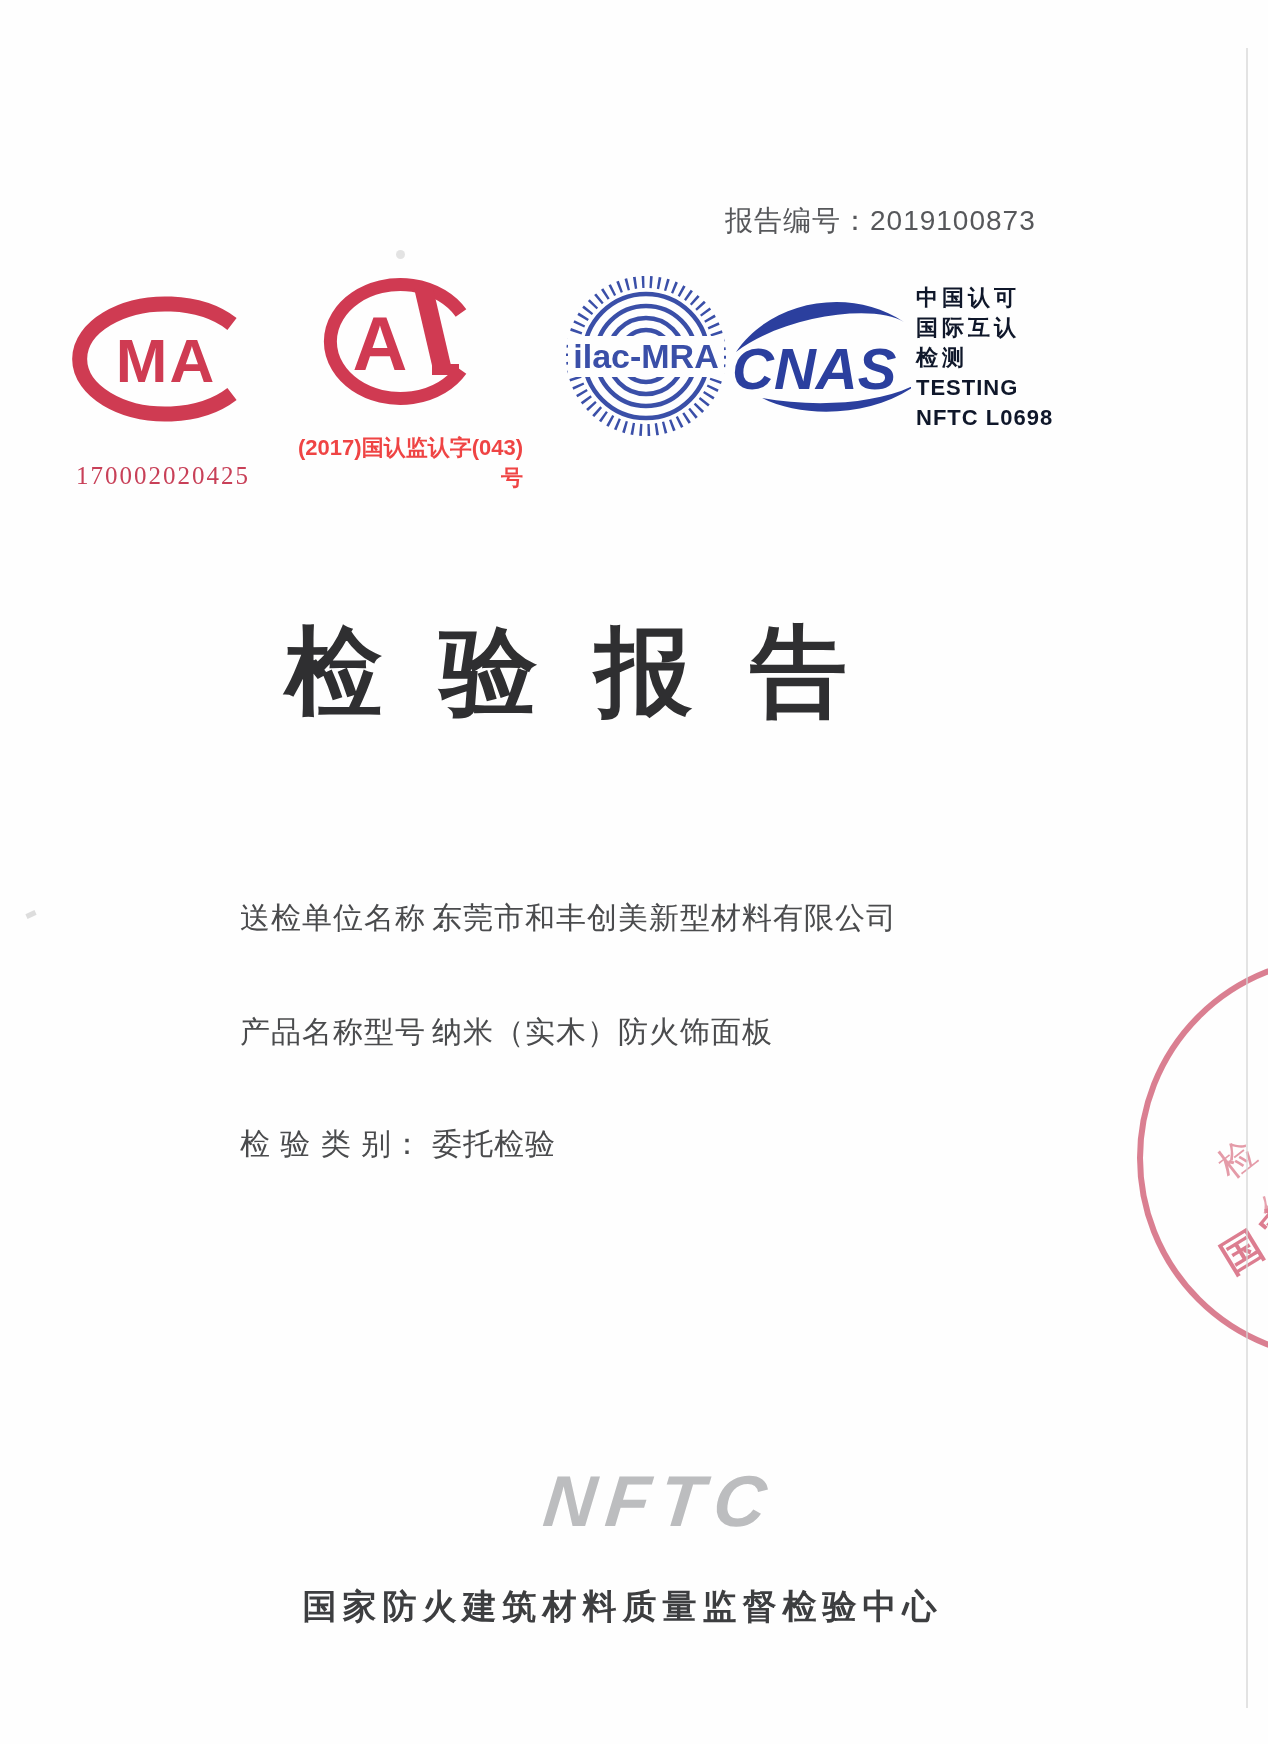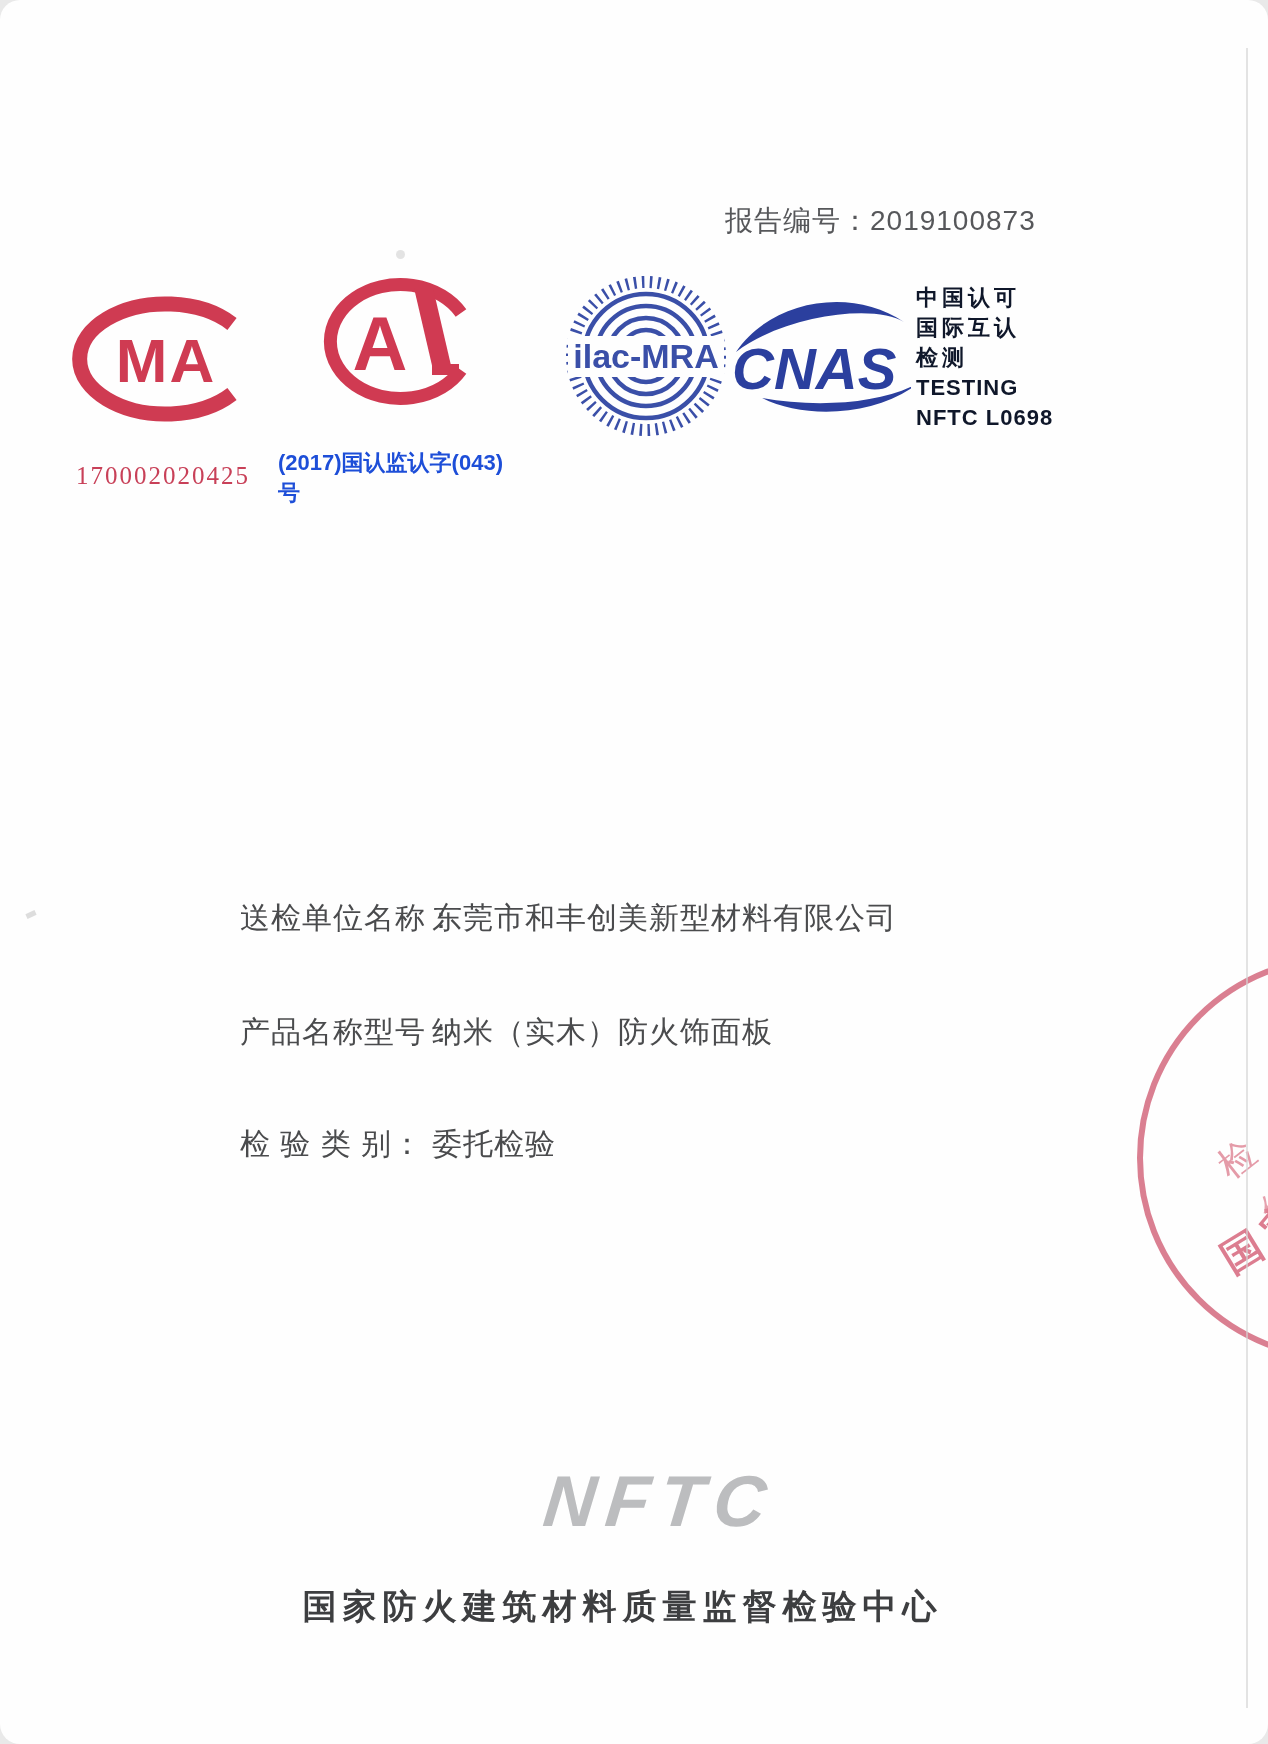--- a/index.html
+++ b/index.html
@@ -6,21 +6,20 @@
   html, body { background: #e9e9e9; }
   .page {
     position: relative;
     width: 1268px;
     height: 1744px;
     margin: 0 auto;
     background: #fefefe;
     overflow: hidden;
     font-family: "Liberation Sans", sans-serif;
     color: #4a4b4d;
-    border-radius: 20px;
   }
 
   
   .report-no {
     position: absolute;
     left: 725px; top: 202px;
     font-size: 28px;
     color: #56575a;
     letter-spacing: 1px;
   }
@@ -30,24 +29,24 @@
   .cma-svg  { left: 66px;  top: 292px; }
   .cma-num {
     position: absolute; left: 58px; top: 462px; width: 210px;
     text-align: center;
     font-family: "Liberation Serif", serif;
     font-size: 25px; letter-spacing: 2px;
     color: #c84058;
   }
   .cal-svg  { left: 318px; top: 274px; }
   .cal-caption {
-    position: absolute; left: 278px; top: 448px; width: 245px;
-    text-align: left;
+    position: absolute; left: 278px; top: 433px; width: 245px;
+    text-align: right;
     font-size: 22px; font-weight: 700;
-    color: #1d4ed8;
+    color: #ef4444;
   }
   .ilac-svg { left: 560px; top: 270px; }
   .cnas-svg { left: 726px; top: 292px; }
   .cnas-text {
     position: absolute; left: 916px; top: 283px;
     color: #0f172a;
   }
   .cnas-text .zh {
     font-size: 22px; font-weight: 700; letter-spacing: 4px;
     line-height: 30px;
@@ -169,20 +168,21 @@
   </svg>
 
   <div class="cnas-text">
     <div class="zh">中国认可</div>
     <div class="zh">国际互认</div>
     <div class="zh">检测</div>
     <div class="en">TESTING</div>
     <div class="en">NFTC L0698</div>
   </div>
 
+  <div class="doc-title">检验报告</div>
 
   <div class="field-label row1">送检单位名称：</div>
   <div class="field-value row1">东莞市和丰创美新型材料有限公司</div>
 
   <div class="field-label row2">产品名称型号：</div>
   <div class="field-value row2">纳米（实木）防火饰面板</div>
 
   <div class="field-label row3">检 验 类 别：</div>
   <div class="field-value row3">委托检验</div>
 

